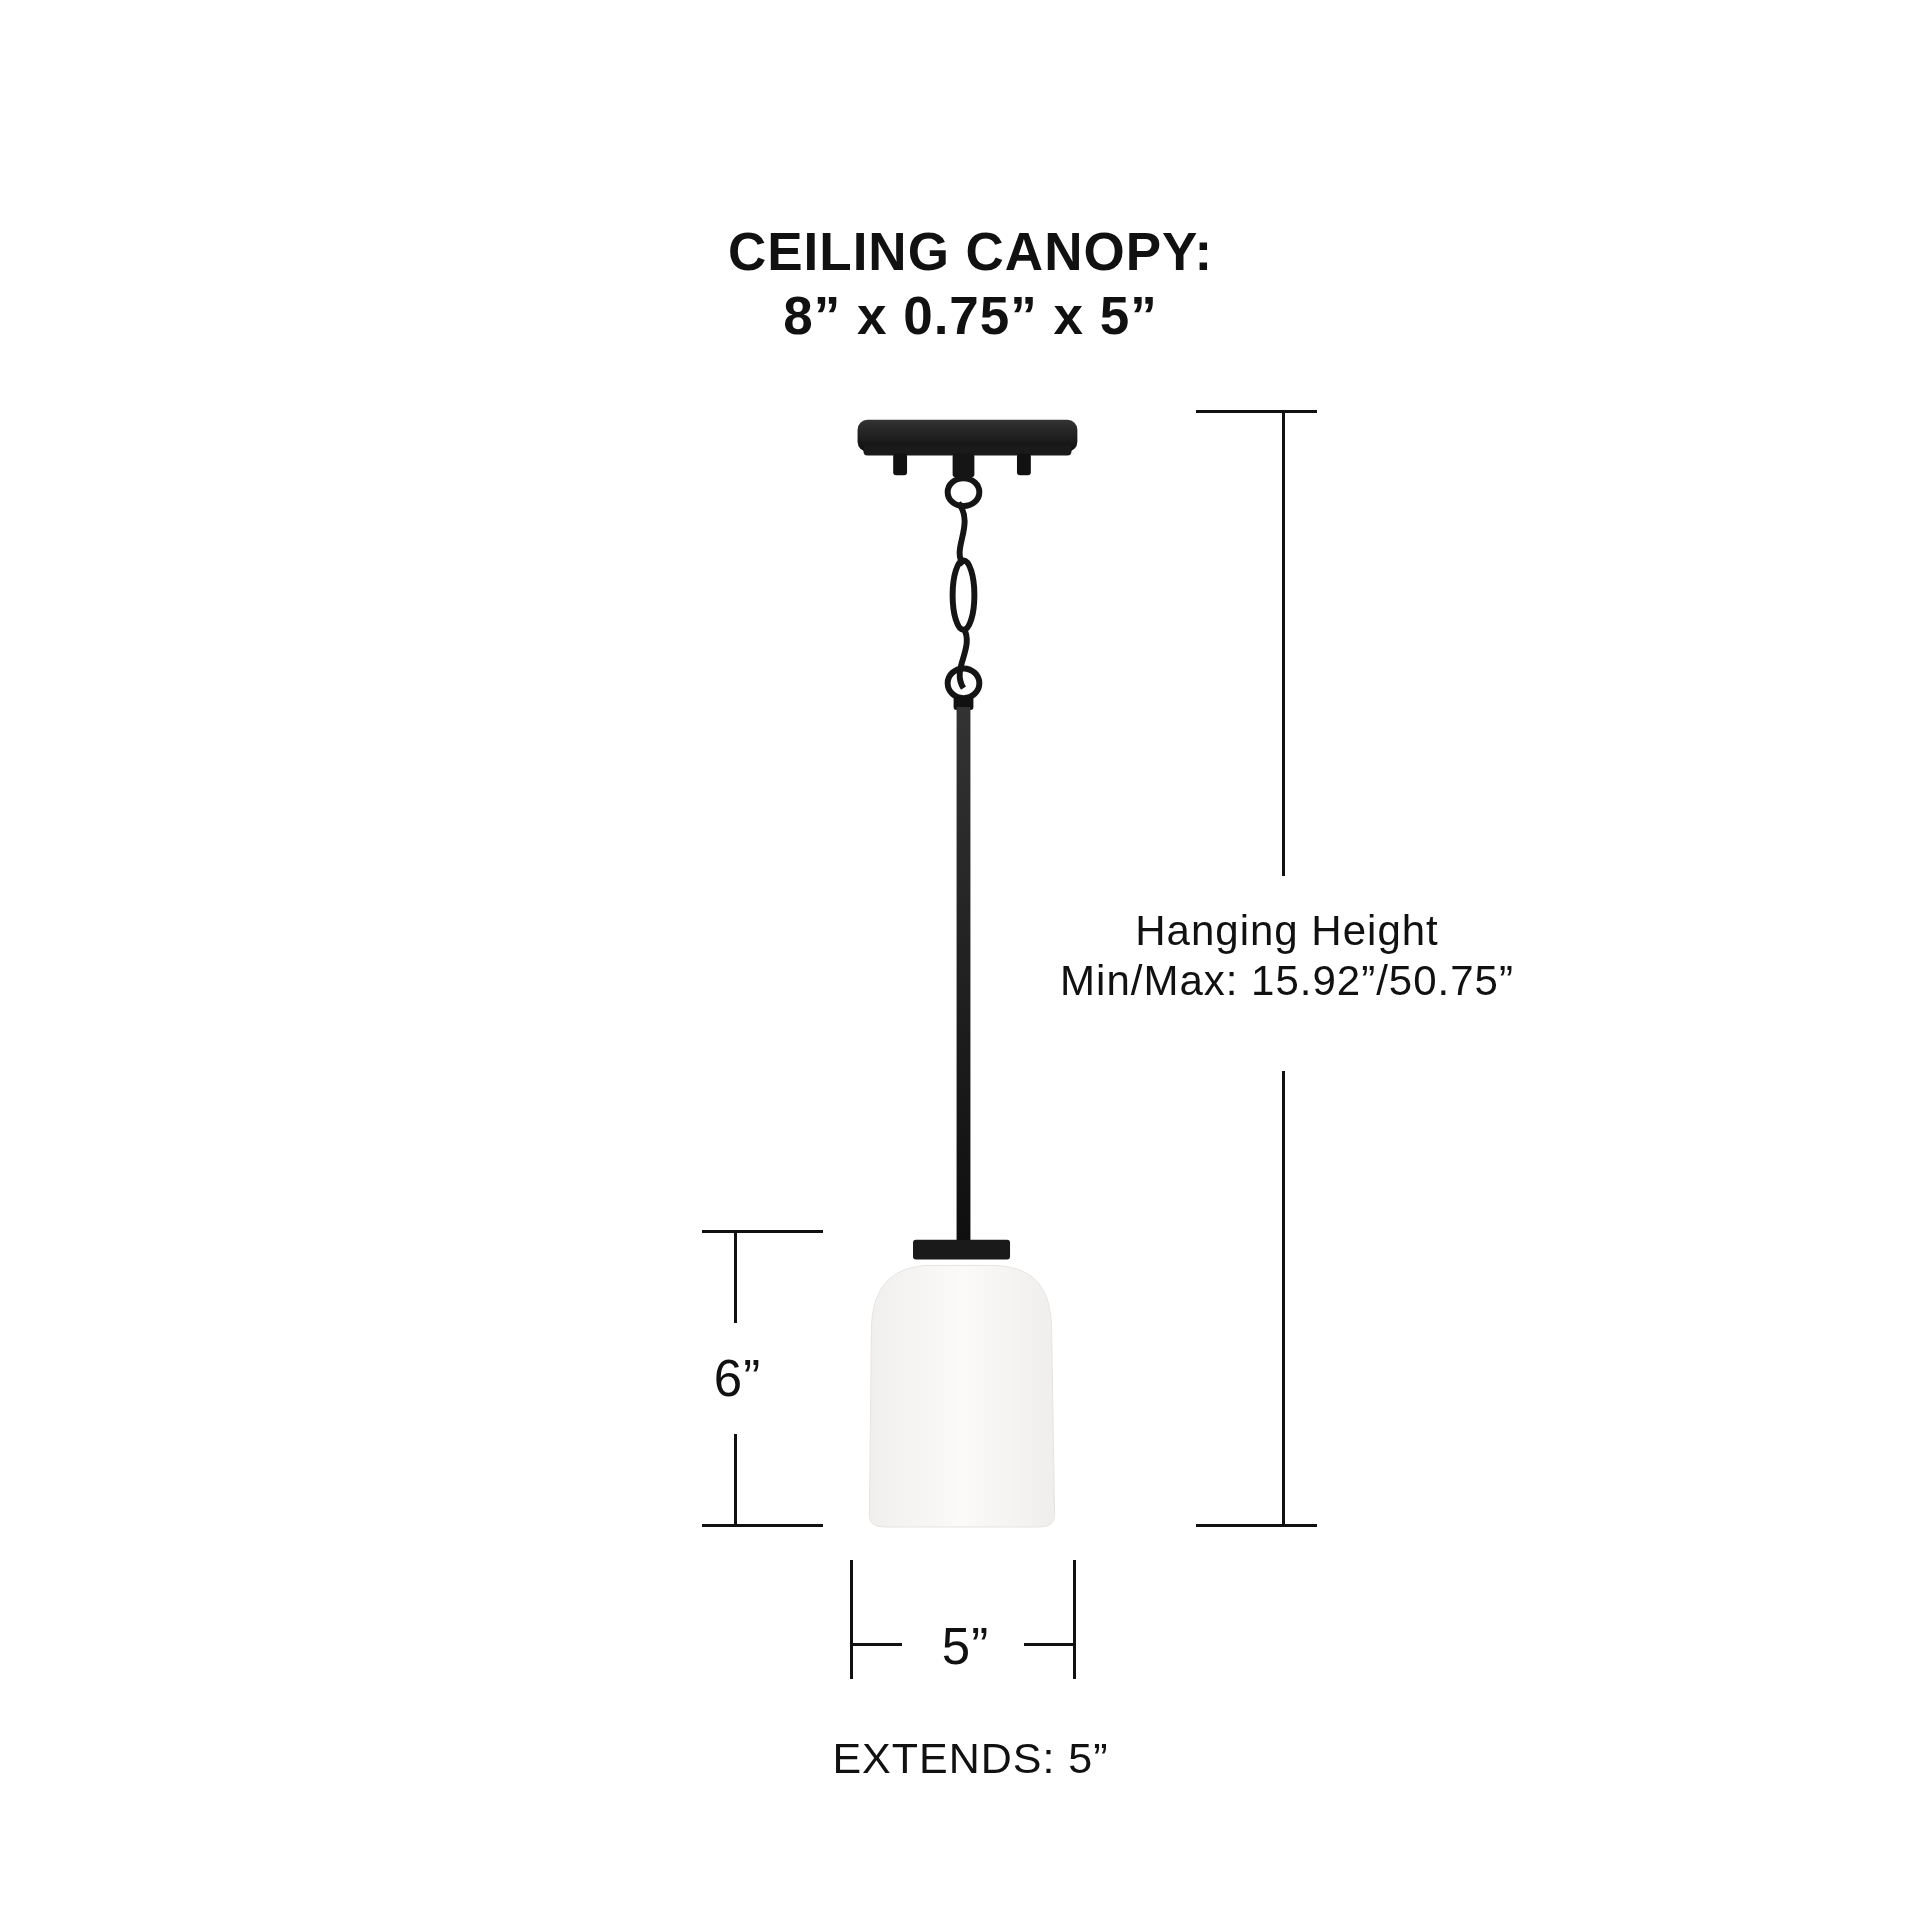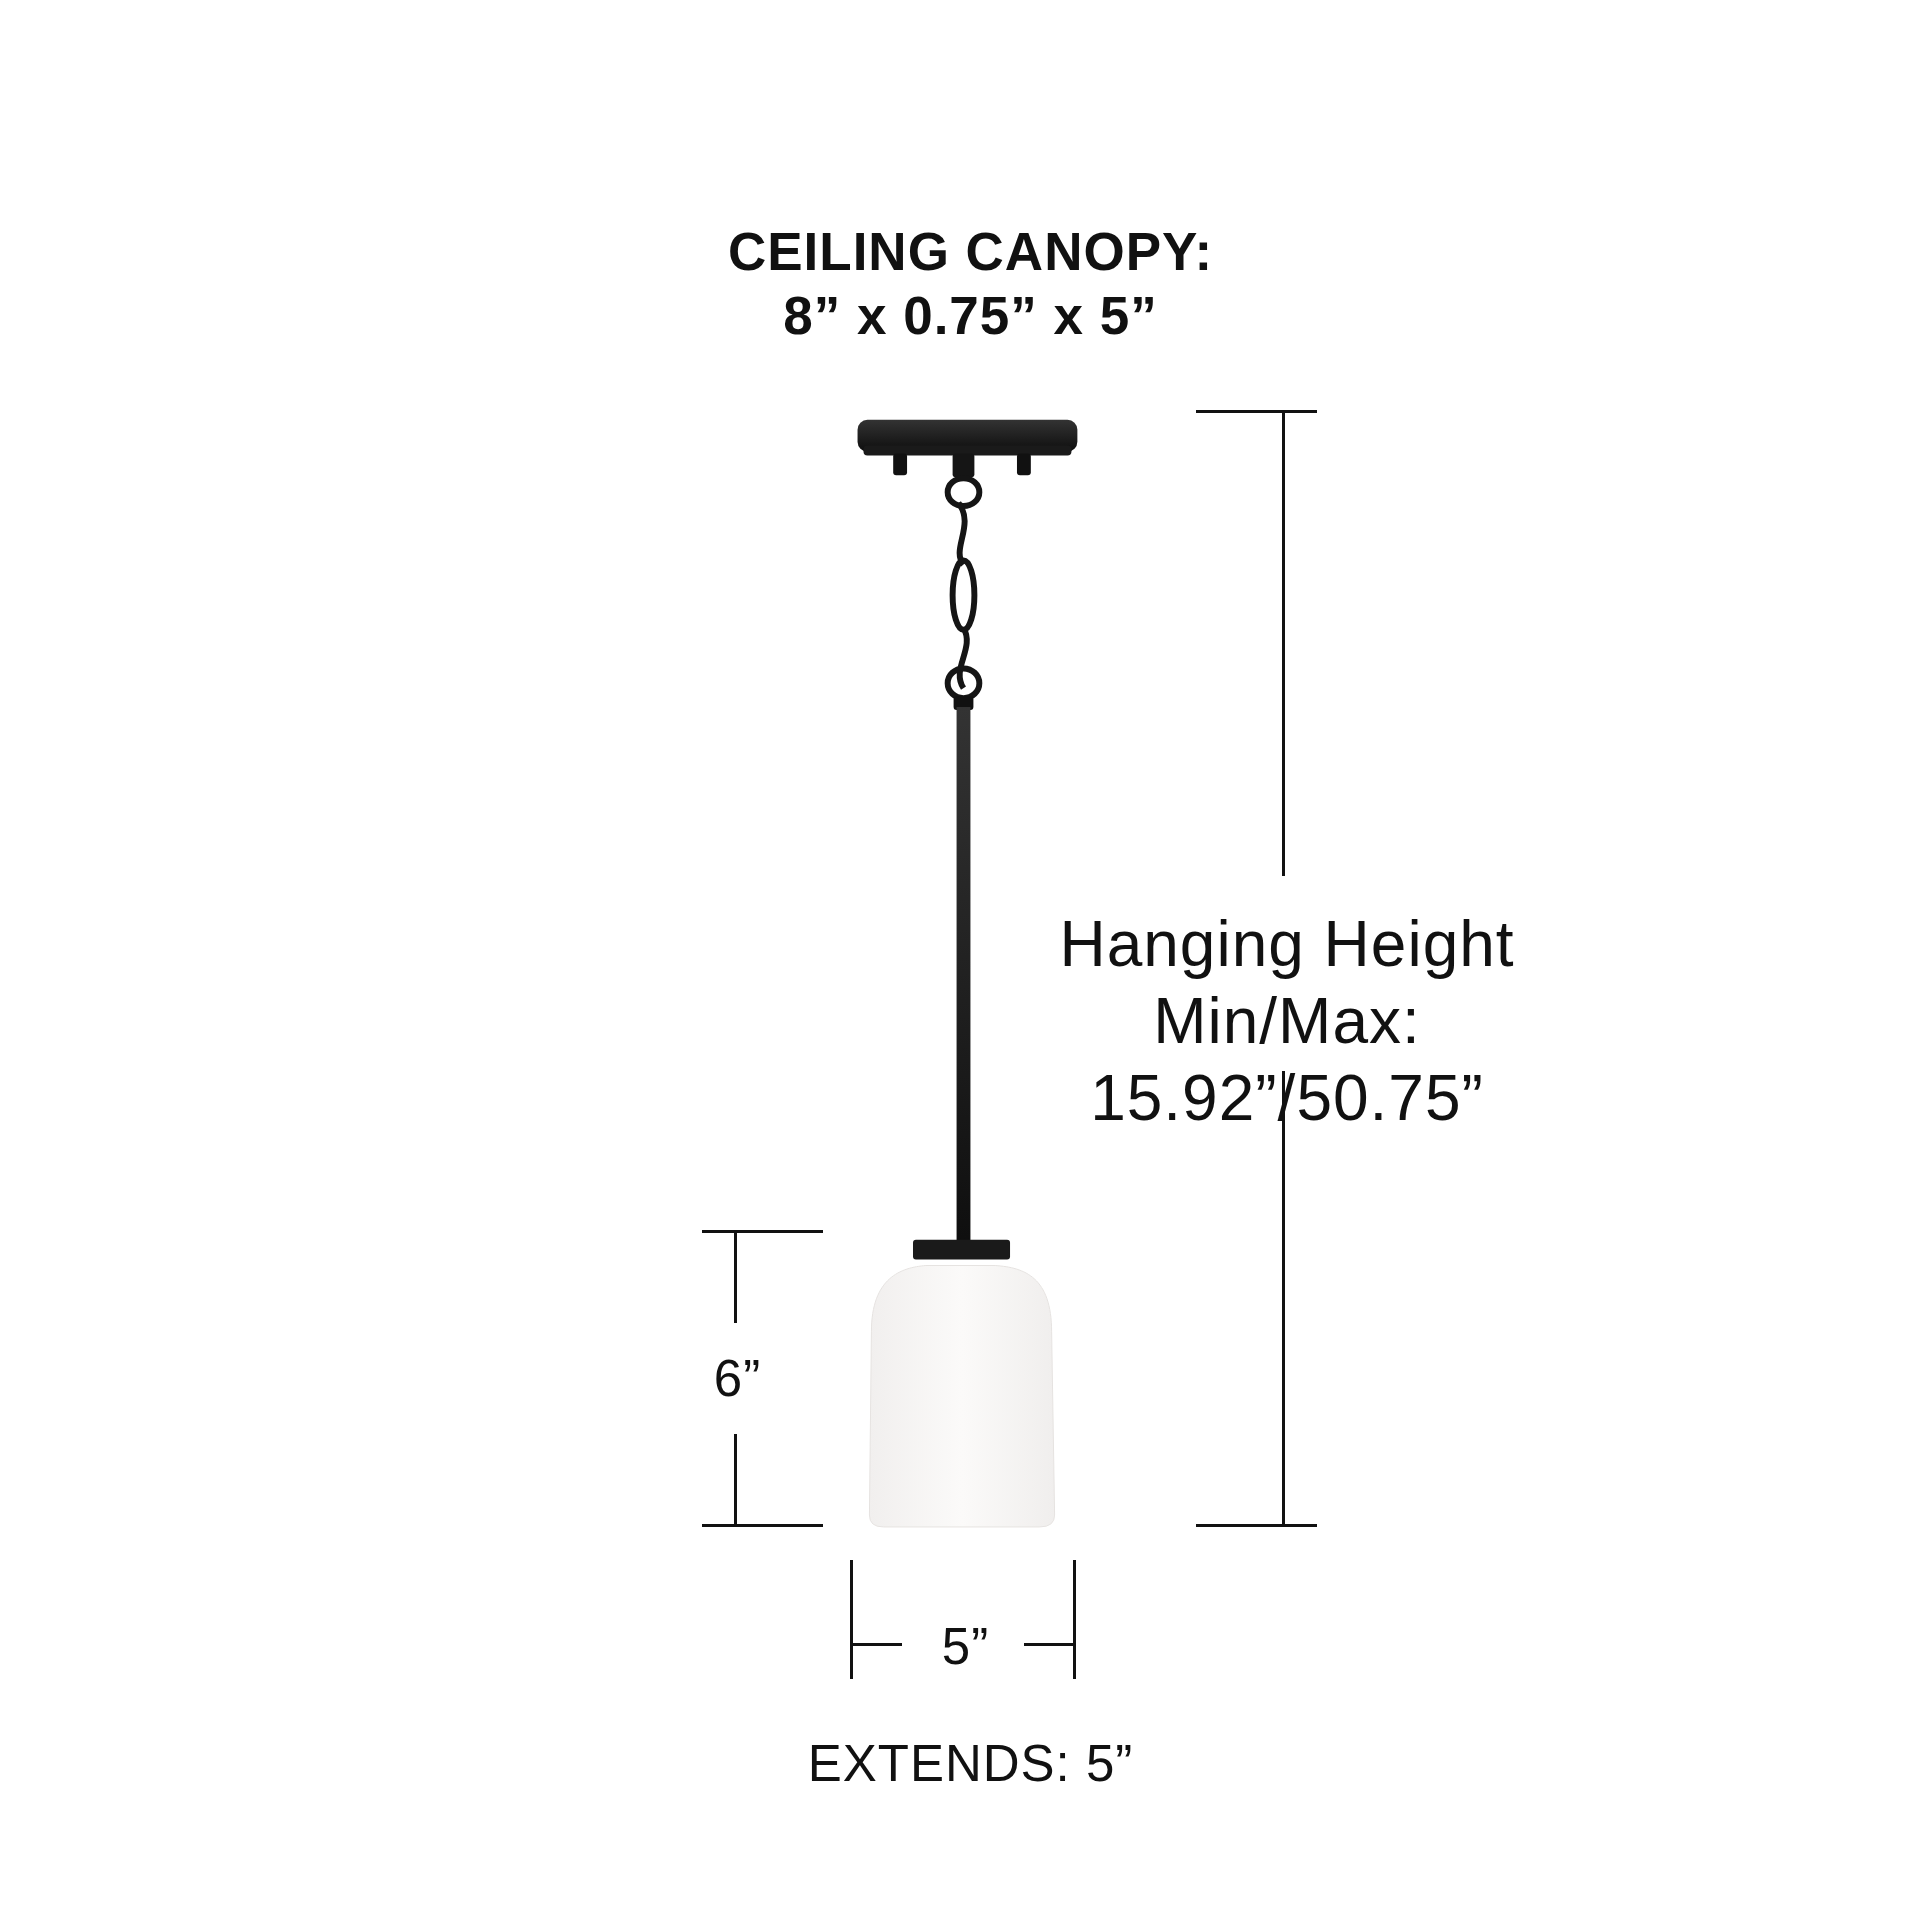--- a/index.html
+++ b/index.html
@@ -50,33 +50,33 @@
     <rect x="966" y="714" width="14" height="550" fill="url(#metal)"></rect>
   </g>
 
   <rect x="922" y="1252" width="98" height="20" rx="3" fill="#1a1a1a"></rect>
 
   <path d="M880 1345 C 880 1290, 910 1280, 935 1278 L 1005 1278 C 1035 1280, 1062 1290, 1062 1345 L 1065 1530 Q 1065 1542 1050 1542 L 892 1542 Q 878 1542 878 1530 Z" fill="url(#glass)" stroke="#e6e3e1" stroke-width="1"></path>
 </svg>
 
 <div class="line" style="left:1196px;top:410px;width:121px;height:3px;"></div>
 <div class="line" style="left:1282px;top:411px;width:3px;height:465px;"></div>
-<div class="label" style="left:980px;top:906px;width:614px;font-size:64px;">
+<div class="label" style="left:980px;top:906px;width:614px;font-size:42px;">
   <div>Hanging Height</div>
   <div>Min/Max: 15.92”/50.75”</div>
 </div>
 <div class="line" style="left:1282px;top:1071px;width:3px;height:453px;"></div>
 <div class="line" style="left:1196px;top:1524px;width:121px;height:3px;"></div>
 
 <div class="line" style="left:702px;top:1230px;width:121px;height:3px;"></div>
 <div class="line" style="left:734px;top:1231px;width:3px;height:92px;"></div>
 <div class="label" style="left:693px;top:1348px;width:89px;font-size:51px;">6”</div>
 <div class="line" style="left:734px;top:1434px;width:3px;height:91px;"></div>
 <div class="line" style="left:702px;top:1524px;width:121px;height:3px;"></div>
 
 <div class="line" style="left:850px;top:1560px;width:3px;height:119px;"></div>
 <div class="line" style="left:851px;top:1643px;width:51px;height:3px;"></div>
 <div class="label" style="left:916px;top:1616px;width:99px;font-size:51px;">5”</div>
 <div class="line" style="left:1024px;top:1643px;width:51px;height:3px;"></div>
 <div class="line" style="left:1073px;top:1560px;width:3px;height:119px;"></div>
 
-<div class="label" style="left:733px;top:1733px;width:475px;font-size:51px;">EXTENDS: 5”</div>
+<div class="label" style="left:733px;top:1733px;width:475px;font-size:43px;">EXTENDS: 5”</div>
 
 
 </body></html>

